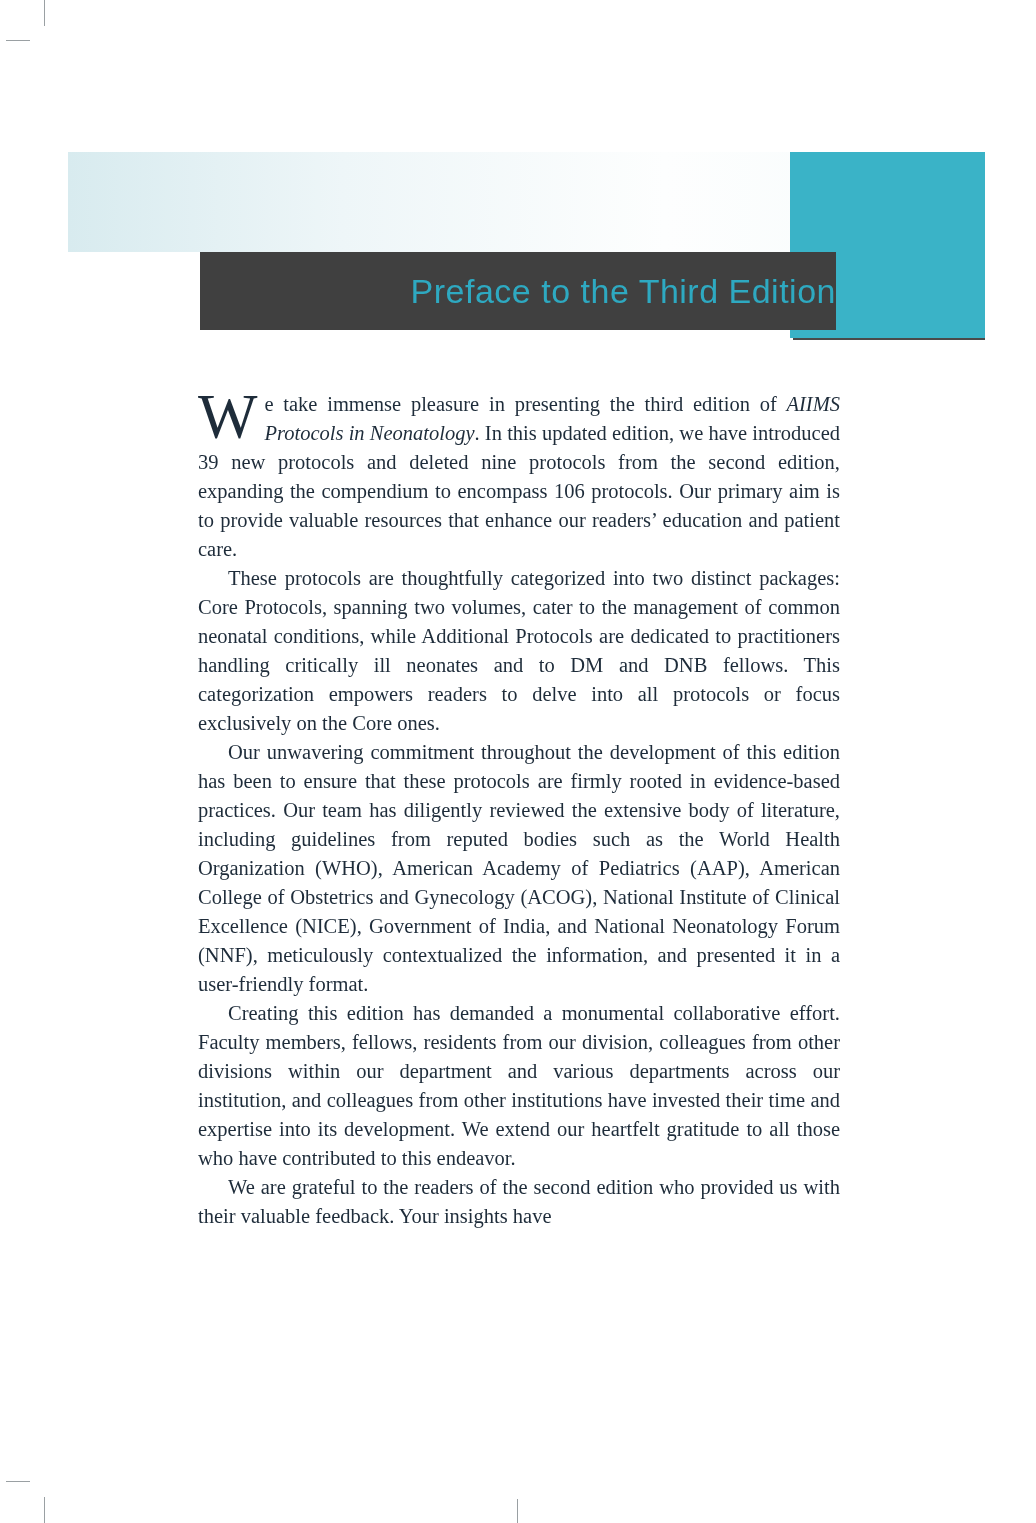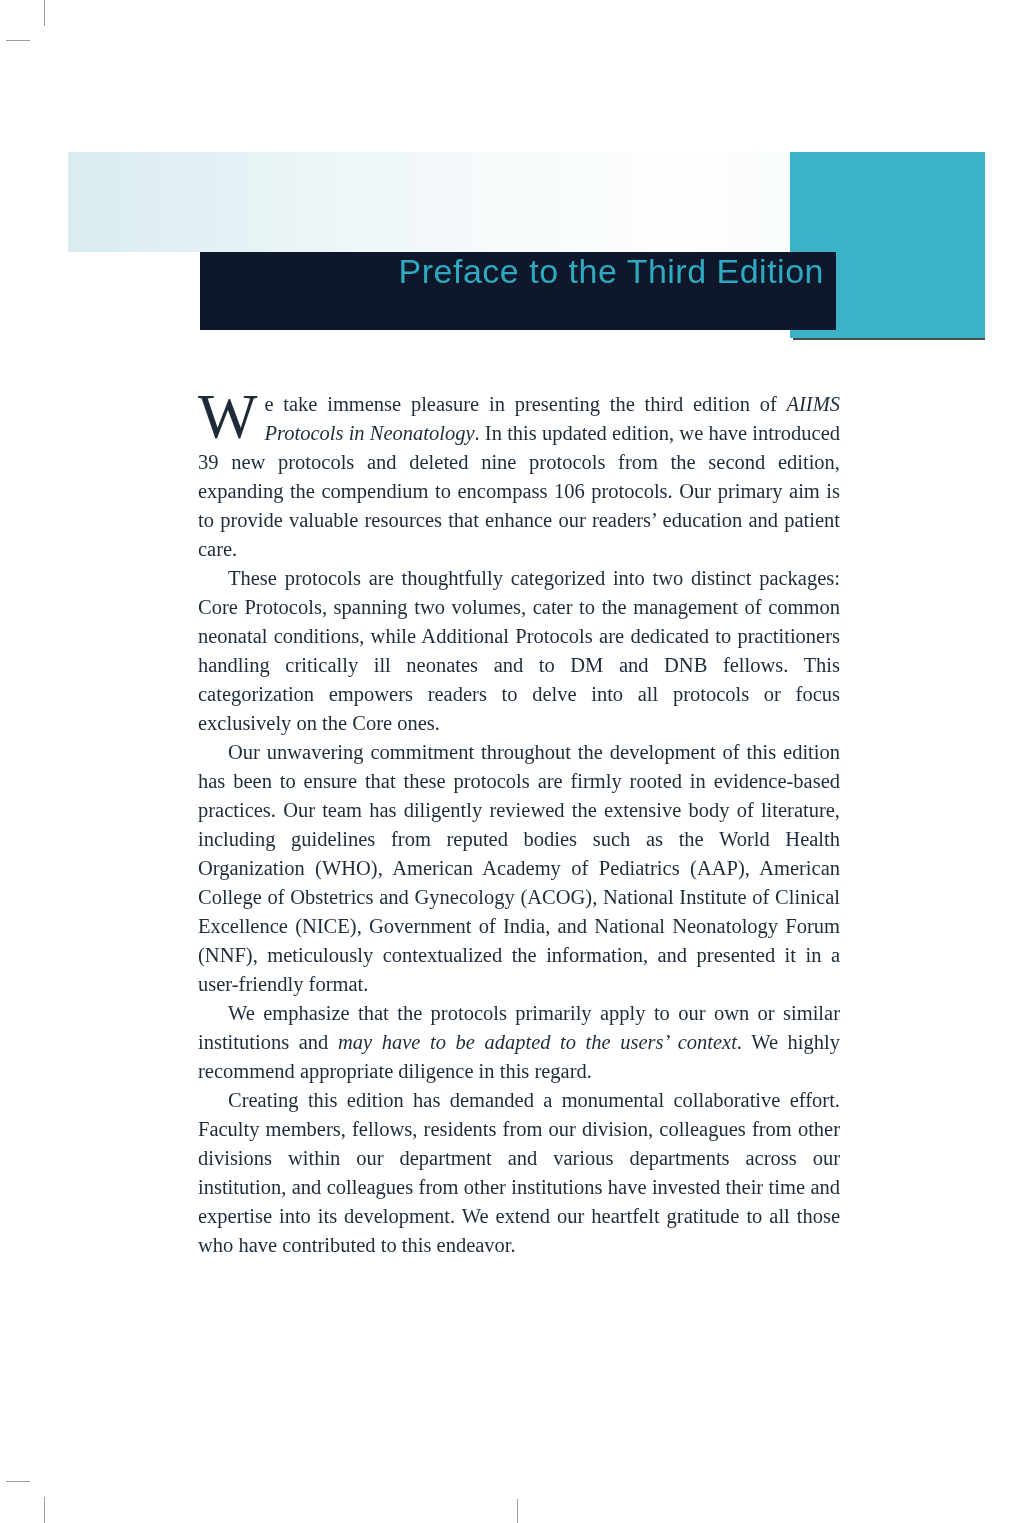--- a/index.html
+++ b/index.html
@@ -53,24 +53,24 @@
     width: 192px;
     height: 2px;
     background: #4a4a4a;
   }
   .title-box {
     position: absolute;
     left: 200px;
     top: 252px;
     width: 636px;
     height: 78px;
-    background: #0f172a;
+    background: #404040;
     display: flex;
+    align-items: center;
     justify-content: flex-end;
-    padding-right: 12px;
     box-sizing: border-box;
   }
   .title-text {
     font-family: "Liberation Sans", sans-serif;
     font-weight: 300;
     font-size: 34px;
     letter-spacing: 0.5px;
     color: #2ea9c1;
     white-space: nowrap;
   }
@@ -122,19 +122,17 @@
   <div class="title-box">
     <span class="title-text">Preface to the Third Edition</span>
   </div>
 
   <div class="body-col">
     <p>
       <span class="dropcap">W</span><span>e take immense pleasure in presenting the third edition of </span><span class="ital">AIIMS Protocols in Neonatology</span><span>. In this updated edition, we have introduced 39 new protocols and deleted nine protocols from the second edition, expanding the compendium to encompass 106 protocols. Our primary aim is to provide valuable resources that enhance our readers’ education and patient care.</span>
     </p>
     <p class="indent">These protocols are thoughtfully categorized into two distinct packages: Core Protocols, spanning two volumes, cater to the management of common neonatal conditions, while Additional Protocols are dedicated to practitioners handling critically ill neonates and to DM and DNB fellows. This categorization empowers readers to delve into all protocols or focus exclusively on the Core ones.</p>
     <p class="indent">Our unwavering commitment throughout the development of this edition has been to ensure that these protocols are firmly rooted in evidence-based practices. Our team has diligently reviewed the extensive body of literature, including guidelines from reputed bodies such as the World Health Organization (WHO), American Academy of Pediatrics (AAP), American College of Obstetrics and Gynecology (ACOG), National Institute of Clinical Excellence (NICE), Government of India, and National Neonatology Forum (NNF), meticulously contextualized the information, and presented it in a user-friendly format.</p>
-    <p class="indent">
-      <span>We emphasize that the protocols primarily apply to our own or similar institutions and </span><span class="ital">may have to be adapted to the users’ context</span><span>. We highly recommend appropriate diligence in this regard.</span>
-    </p>
     <p class="indent">Creating this edition has demanded a monumental collaborative effort. Faculty members, fellows, residents from our division, colleagues from other divisions within our department and various departments across our institution, and colleagues from other institutions have invested their time and expertise into its development. We extend our heartfelt gratitude to all those who have contributed to this endeavor.</p>
+    <p class="indent">We are grateful to the readers of the second edition who provided us with their valuable feedback. Your insights have</p>
   </div>
 
 </div>
 
 </body></html>

